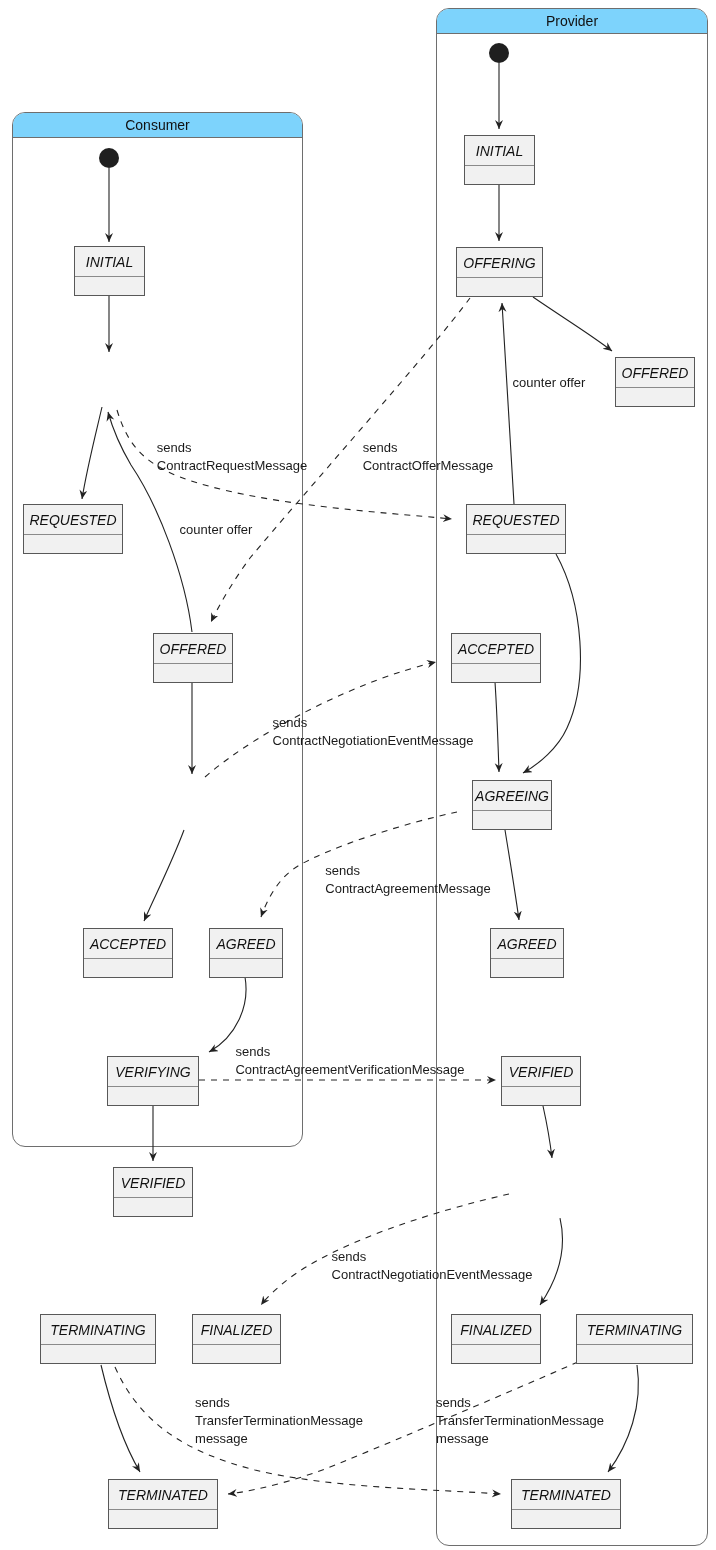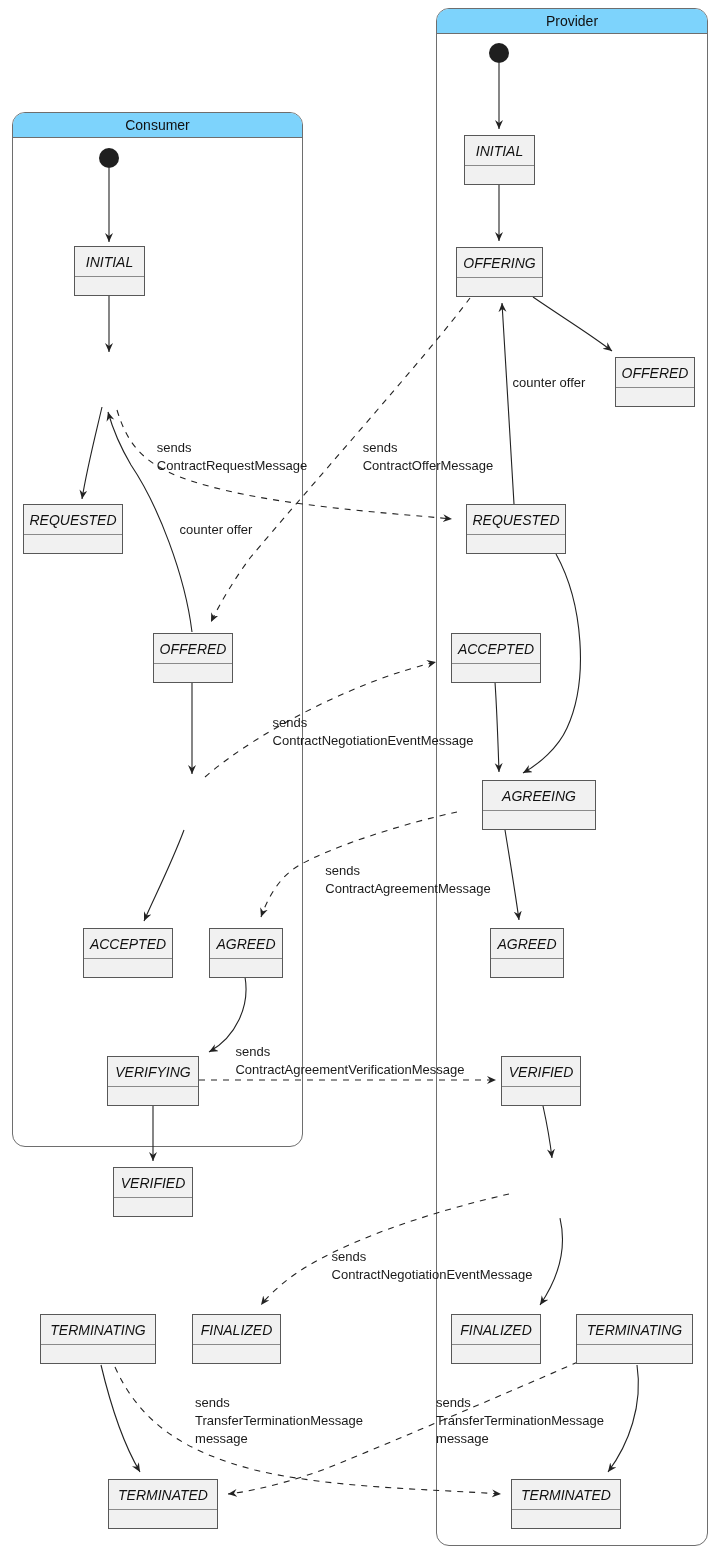--- a/index.html
+++ b/index.html
@@ -143,21 +143,21 @@
       <div class="state-body"></div>
     </div>
   <div class="state" style="left:466px;top:504px;width:100px">
       <div class="state-title">REQUESTED</div>
       <div class="state-body"></div>
     </div>
   <div class="state" style="left:451px;top:633px;width:90px">
       <div class="state-title">ACCEPTED</div>
       <div class="state-body"></div>
     </div>
-  <div class="state" style="left:482px;top:780px;width:114px">
+  <div class="state" style="left:472px;top:780px;width:80px">
       <div class="state-title">AGREEING</div>
       <div class="state-body"></div>
     </div>
   <div class="state" style="left:490px;top:928px;width:74px">
       <div class="state-title">AGREED</div>
       <div class="state-body"></div>
     </div>
   <div class="state" style="left:501px;top:1056px;width:80px">
       <div class="state-title">VERIFIED</div>
       <div class="state-body"></div>

